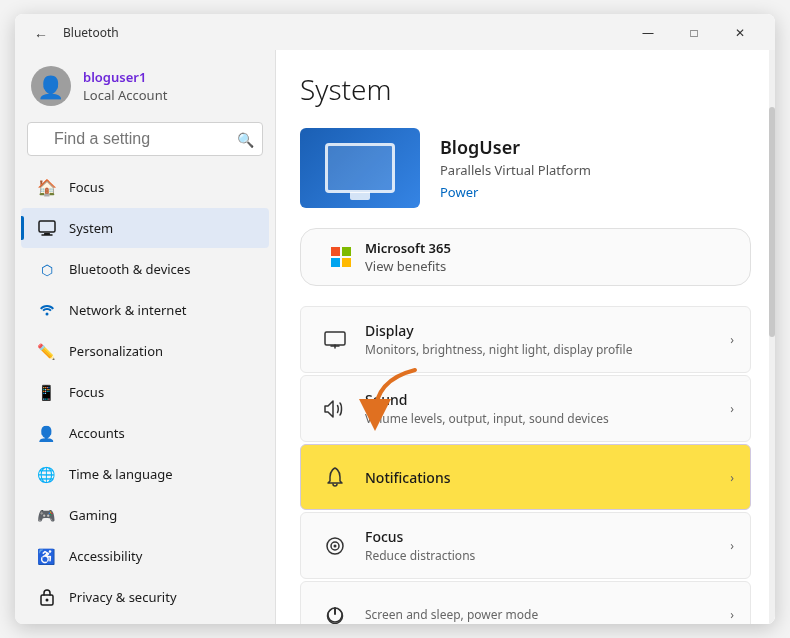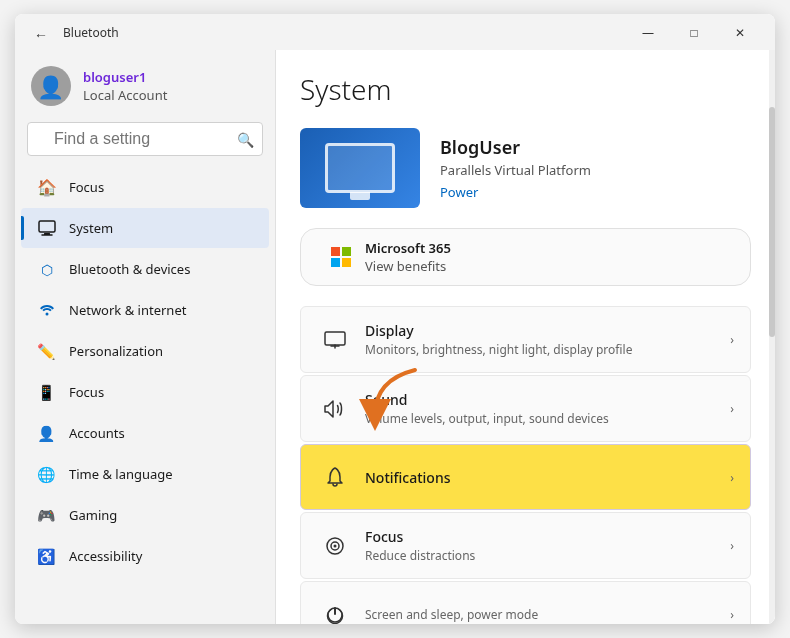--- a/index.html
+++ b/index.html
@@ -472,20 +472,30 @@
           <span>Time &amp; language</span>
         </div>
         <div class="nav-item">
           <span class="nav-icon" style="font-size:15px;">🎮</span>
           <span>Gaming</span>
         </div>
         <div class="nav-item">
           <span class="nav-icon" style="font-size:15px;">♿</span>
           <span>Accessibility</span>
         </div>
+        <div class="nav-item">
+          <span class="nav-icon">
+            <svg width="16" height="18" viewBox="0 0 16 18" fill="none">
+              <rect x="2" y="7" width="12" height="10" rx="1.5" stroke="#1a1a1a" stroke-width="1.5" fill="none"></rect>
+              <path d="M5 7V5C5 3.3 6.3 2 8 2C9.7 2 11 3.3 11 5V7" stroke="#1a1a1a" stroke-width="1.5" stroke-linecap="round"></path>
+              <circle cx="8" cy="12" r="1.5" fill="#1a1a1a"></circle>
+            </svg>
+          </span>
+          <span>Privacy &amp; security</span>
+        </div>
       </nav>
     </div>
 
     <div class="main-panel-wrapper" style="position:relative;">
 
       <svg class="arrow-overlay" style="left:80px; top:310px; width:80px; height:80px;" viewBox="0 0 80 80">
         <defs>
           <marker id="arrowhead" markerWidth="8" markerHeight="8" refX="4" refY="4" orient="auto">
             <polygon points="0 0, 8 4, 0 8" fill="#e07020"></polygon>
           </marker>

